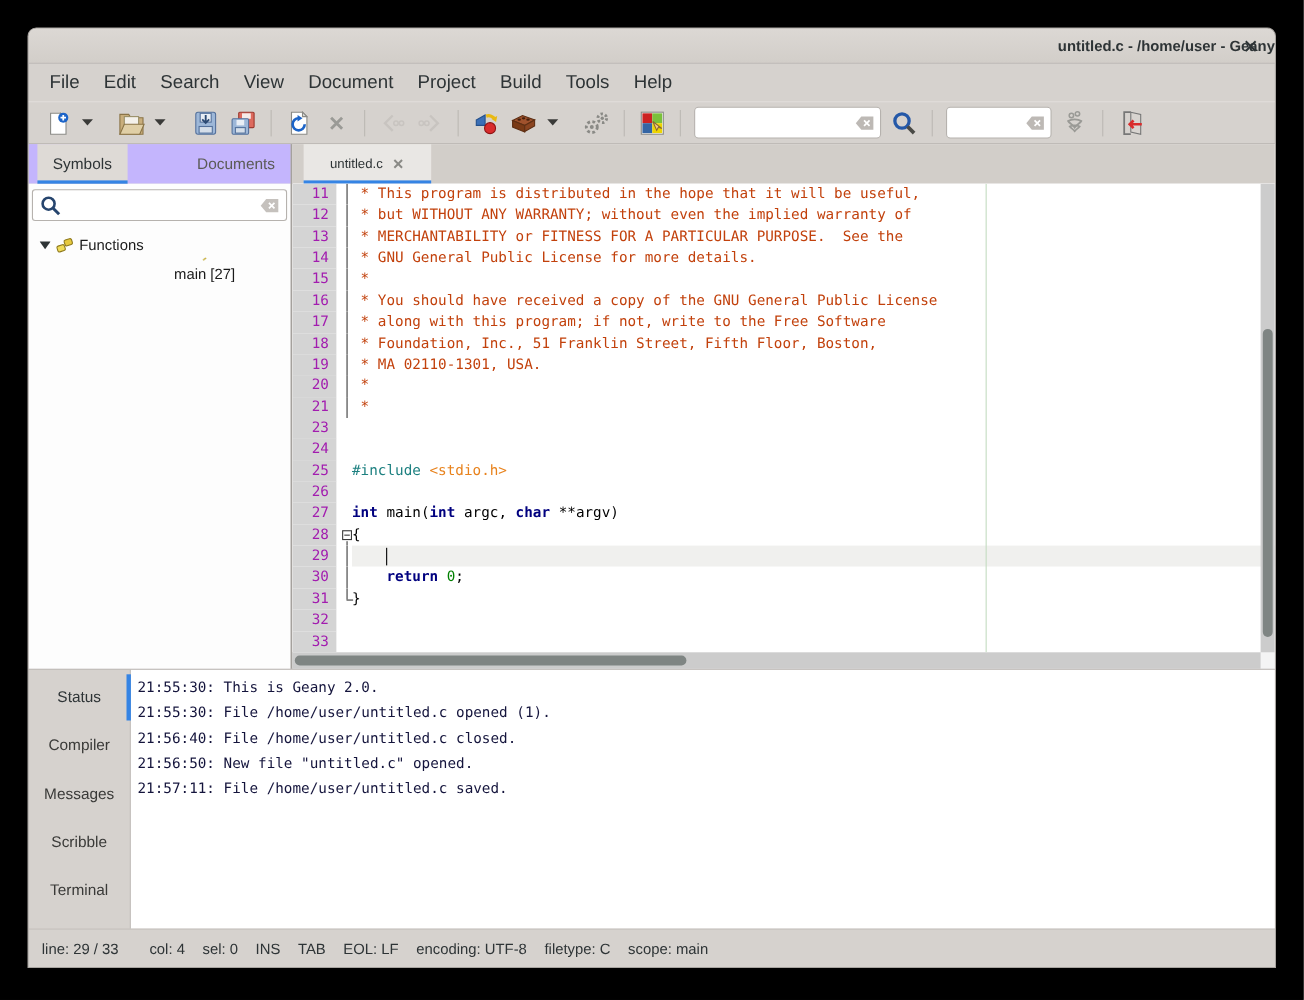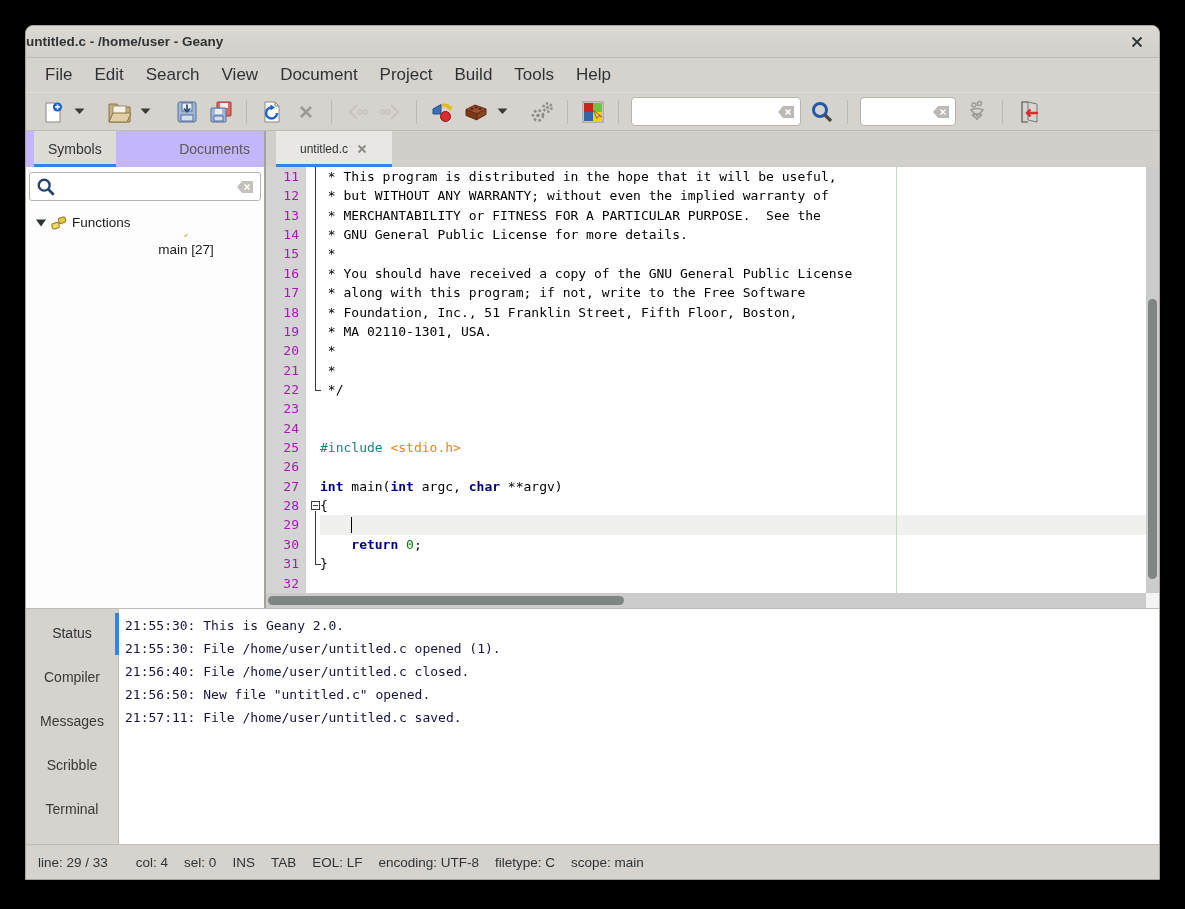--- a/index.html
+++ b/index.html
@@ -4,21 +4,21 @@
 <style>
   * { margin:0; padding:0; box-sizing:border-box; }
   html,body { width:1185px; height:909px; background:#000; font-family:"Liberation Sans",sans-serif; overflow:hidden; }
   .window { position:absolute; left:25px; top:25px; width:1135px; height:855px;
             background:#d6d2ce; border-radius:8px 8px 0 0; overflow:hidden;
             display:flex; flex-direction:column; border:1px solid #a8a4a0; }
 
   
   .titlebar { height:32px; flex:0 0 32px; background:linear-gradient(#dcd8d4,#d2cec9);
               border-bottom:1px solid #bfbbb7; position:relative;
-              display:flex; align-items:center; justify-content:flex-start; }
+              display:flex; align-items:center; justify-content:flex-end; }
   .title { font-weight:bold; font-size:13.5px; color:#2e3436; }
   .win-close { position:absolute; right:10px; top:4px; width:24px; height:24px;
                display:flex; align-items:center; justify-content:center; cursor:pointer; }
 
   
   .menubar { height:34px; flex:0 0 34px; display:flex; align-items:center; padding-left:8px; }
   .menu-item { padding:6px 11px; font-size:17px; color:#2e3436; }
 
   
   .toolbar { height:39px; flex:0 0 39px; border-top:1px solid #e2deda; border-bottom:1px solid #bfbbb7;
@@ -70,21 +70,21 @@
   .crow.current .codetext { background:#f0f0ee; }
   .caret { position:absolute; top:2px; width:1px; height:16px; background:#000; z-index:3; }
   .longline-marker { position:absolute; left:630px; top:0; bottom:0; width:1px; background:#c3dcc0; z-index:2; }
   .vscroll { position:absolute; right:0; top:0; width:13px; height:426px; background:#cccccc; z-index:4; }
   .vthumb { position:absolute; left:2px; top:132px; width:9px; height:280px; border-radius:5px; background:#7f8583; }
   .hscroll { height:15px; flex:0 0 15px; background:#cccccc; position:relative; }
   .hthumb { position:absolute; left:2px; top:3px; width:356px; height:9px; border-radius:5px; background:#7f8583; }
   .hcorner { position:absolute; right:0; top:0; width:13px; height:15px; background:#f4f4f4; }
 
   
-  .sx-c { color:#000000;margin-top:23px; }
+  .sx-c { color:#c2410c;margin-top:23px; }
   .sx-p { color:#1d8080; }
   .sx-s { color:#e8821c; }
   .sx-k { color:#00007f; font-weight:bold; }
   .sx-num { color:#007f00; }
   .sx-t { color:#000; }
 
   
   .bottom { flex:1; display:flex; border-top:1px solid #bfbbb7; min-height:0; position:relative; }
   .btabs { width:93px; flex:0 0 93px; background:#d6d2ce; border-right:1px solid #bfbbb7;
            display:flex; flex-direction:column; padding-top:2px; }
@@ -391,25 +391,20 @@
               <span class="ln">20</span>
               <span class="fold f-line"></span>
               <span class="codetext"><span class="sx-c"> *</span></span>
             </div>
             <div class="crow">
               <span class="ln">21</span>
               <span class="fold f-line"></span>
               <span class="codetext"><span class="sx-c"> *</span></span>
             </div>
             <div class="crow">
-              <span class="ln">22</span>
-              <span class="fold f-end"></span>
-              <span class="codetext"><span class="sx-c"> */</span></span>
-            </div>
-            <div class="crow">
               <span class="ln">23</span>
               <span class="fold"></span>
               <span class="codetext"></span>
             </div>
             <div class="crow">
               <span class="ln">24</span>
               <span class="fold"></span>
               <span class="codetext"></span>
             </div>
             <div class="crow">

